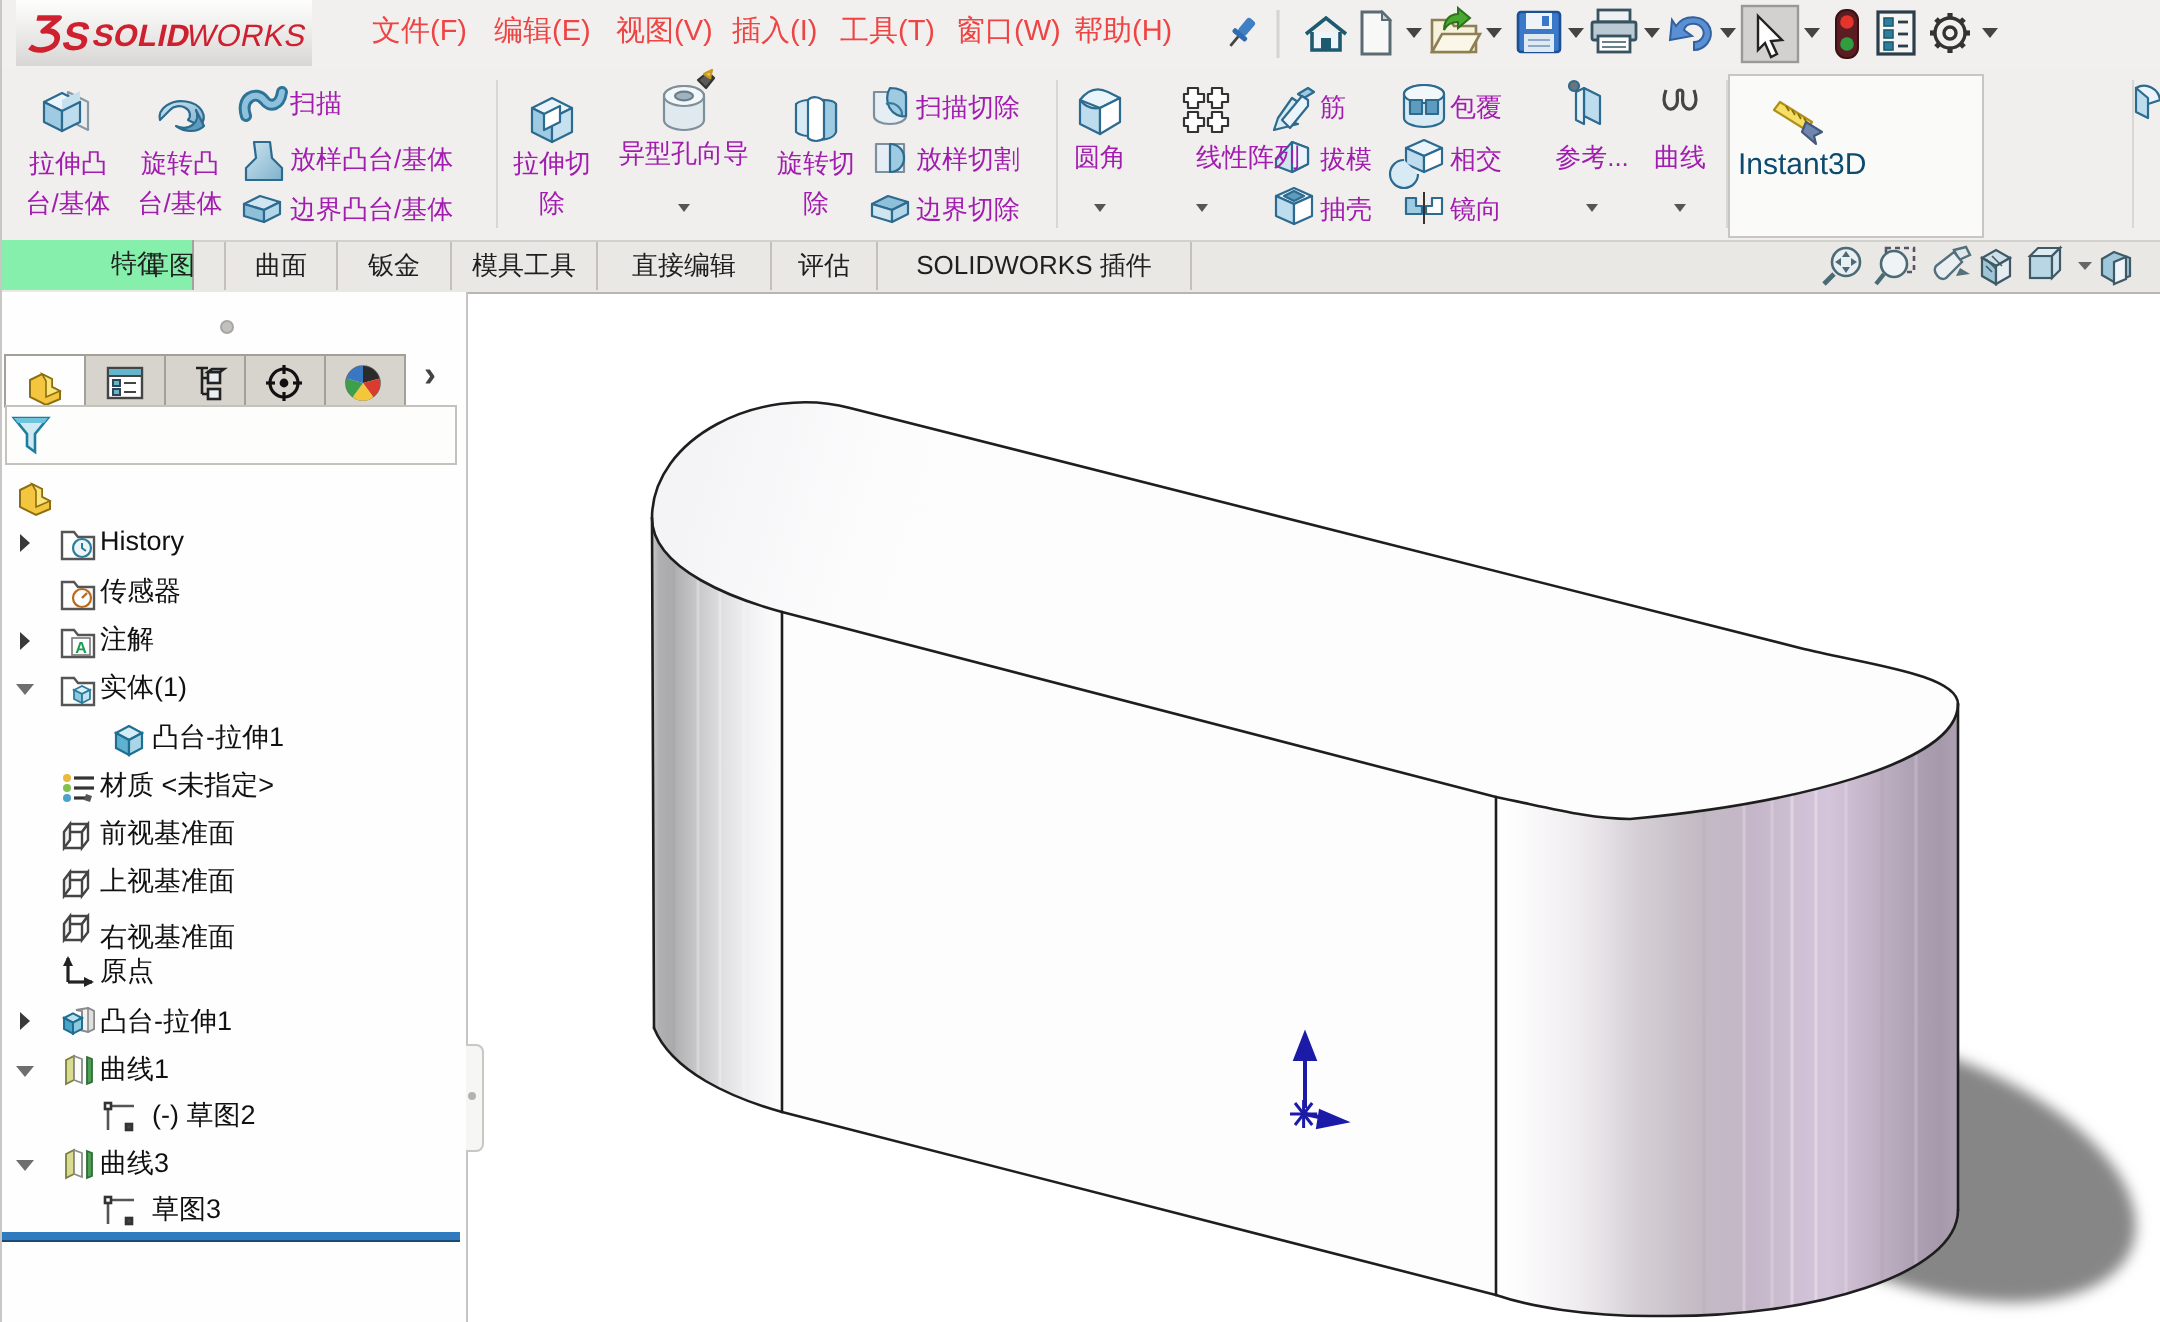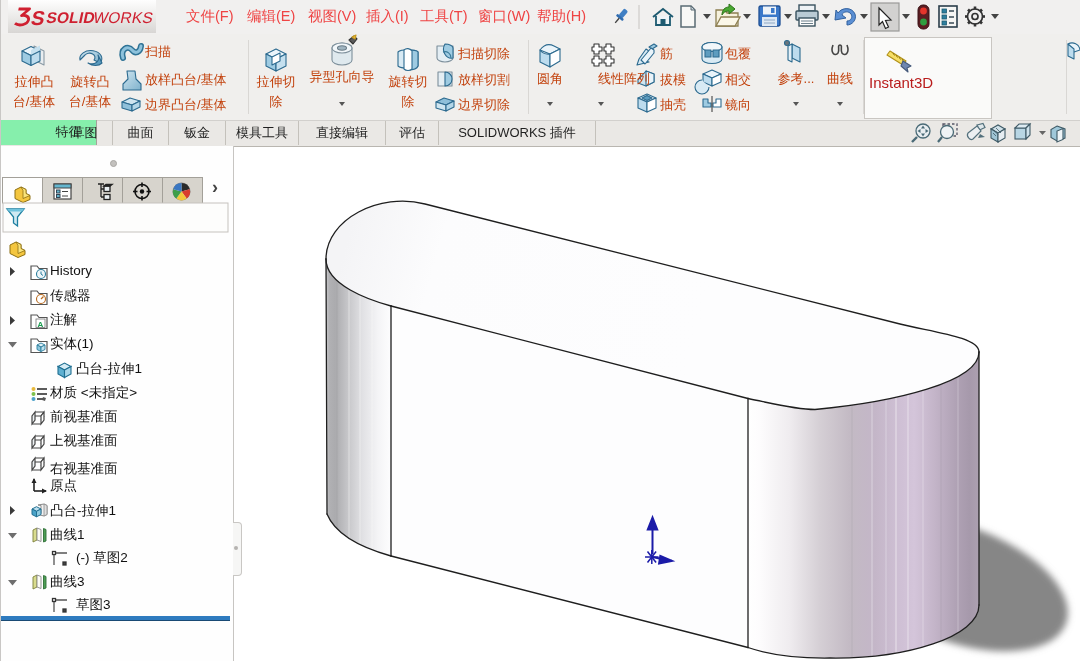--- a/index.html
+++ b/index.html
@@ -6,21 +6,21 @@
   body{width:1080px;height:661px;overflow:hidden;position:relative;
        font-family:"Liberation Sans",sans-serif;background:#fff;}
   .abs{position:absolute;}
   
   #menubar{left:0;top:0;width:1080px;height:34px;background:#f1f0ef;border-bottom:1px solid #cbc9c7;}
   #logo{left:8px;top:0;width:148px;height:33px;background:linear-gradient(#fefefe,#e8e7e5 60%,#d8d6d4);}
   .menuitem{top:0;height:33px;line-height:33px;font-size:14.5px;color:#ef4444;}
   
   #ribbon{left:0;top:34px;width:1080px;height:86px;background:#f0efed;}
   .rsep{top:40px;width:1px;height:74px;background:#d9d7d4;}
-  .rlabel{font-size:13px;color:#c2410c;white-space:nowrap;}
+  .rlabel{font-size:13px;color:#a21caf;white-space:nowrap;}
   .caret{width:0;height:0;border-left:3.5px solid transparent;border-right:3.5px solid transparent;border-top:4px solid #555;}
   
   #tabrow{left:0;top:120px;width:1080px;height:25px;background:#eae8e5;border-top:1px solid #d2d0cd;border-bottom:1px solid #b9b6b0;}
   .tab{top:0;height:24px;line-height:24px;font-size:13px;color:#1f1f1f;text-align:center;border-right:1px solid #c4c1bb;}
   .tabactive{background:#86efac;border-left:1px solid #a5a29b;border-right:1px solid #a5a29b;height:25px;padding-left:40px;}
   
   #panel{left:0;top:146px;width:233px;height:515px;background:#fefefe;border-right:1px solid #c7c5c2;}
   .ptab{top:31px;width:39px;height:25px;background:#d7d4cd;border:1px solid #a3a099;}
   .ptabactive{background:#fefefe;border-bottom:1px solid #fefefe;}
   .trow{height:24px;font-size:13.5px;color:#111;white-space:nowrap;}
@@ -307,21 +307,21 @@
 <div class="abs rlabel" style="left:660px;top:11px;">筋</div>
 <div class="abs rlabel" style="left:660px;top:37px;">拔模</div>
 <div class="abs rlabel" style="left:660px;top:62px;">抽壳</div>
 <div class="abs rlabel" style="left:725px;top:11px;">包覆</div>
 <div class="abs rlabel" style="left:725px;top:37px;">相交</div>
 <div class="abs rlabel" style="left:725px;top:62px;">镜向</div>
 <div class="abs rlabel" style="left:770px;top:36px;width:52px;text-align:center;">参考...</div>
 <div class="abs caret" style="left:793px;top:68px;"></div>
 <div class="abs rlabel" style="left:814px;top:36px;width:52px;text-align:center;">曲线</div>
 <div class="abs caret" style="left:837px;top:68px;"></div>
-<div class="abs rlabel" style="left:869px;top:40px;font-size:15px;color:#b91c1c;">Instant3D</div>
+<div class="abs rlabel" style="left:869px;top:40px;font-size:15px;color:#0c4a6e;">Instant3D</div>
 </div>
 
 <div id="tabrow" class="abs"></div>
 <div class="abs tab tabactive" style="left:0px;top:120px;width:55px;">特征</div>
 <div class="abs tab" style="left:57px;top:121px;width:55px;">草图</div>
 <div class="abs tab" style="left:113px;top:121px;width:55px;">曲面</div>
 <div class="abs tab" style="left:169px;top:121px;width:56px;">钣金</div>
 <div class="abs tab" style="left:226px;top:121px;width:72px;">模具工具</div>
 <div class="abs tab" style="left:299px;top:121px;width:86px;">直接编辑</div>
 <div class="abs tab" style="left:386px;top:121px;width:52px;">评估</div>

